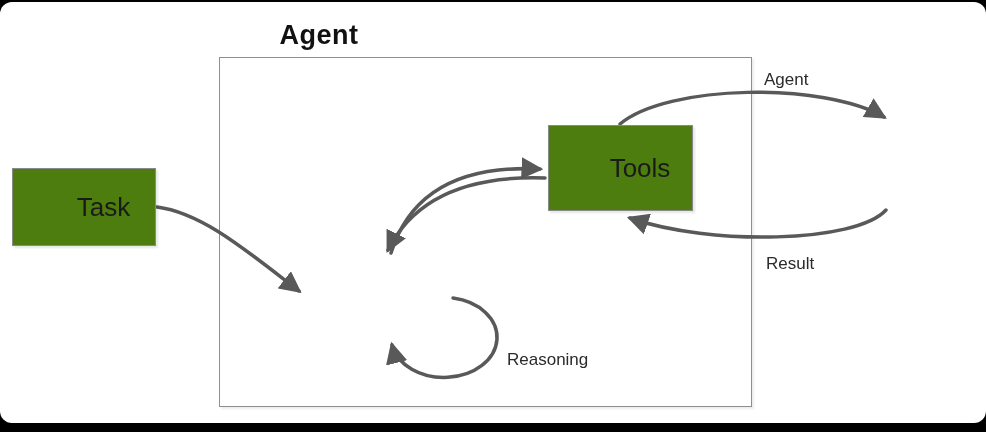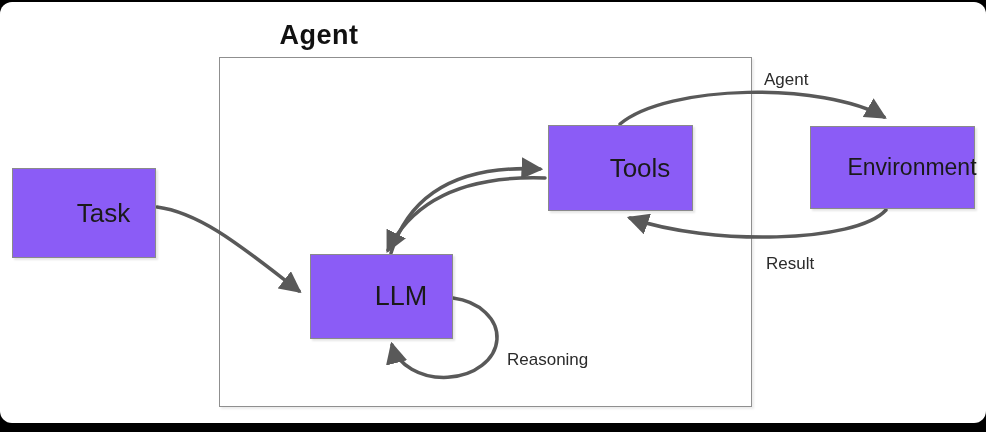--- a/index.html
+++ b/index.html
@@ -51,28 +51,28 @@
     font-size: 27px;
     font-weight: bold;
     color: #111111;
     letter-spacing: 0.5px;
   }
   .node {
     position: absolute;
     display: flex;
     align-items: center;
     justify-content: center;
-    background: #8b5cf6;
+    background: #4d7c0f;
     border: 1.5px solid #8a8a8a;
     color: #1a1a1a;
     box-shadow: 2px 2px 2px rgba(0,0,0,0.10);
     box-sizing: border-box;
     padding-left: 39px;
   }
-  .node-task        { left: 12px;  top: 166px; width: 144px; height: 90px; font-size: 26px; }
+  .node-task        { left: 12px;  top: 166px; width: 144px; height: 78px; font-size: 26px; }
   .node-llm         { left: 310px; top: 252px; width: 143px; height: 85px; font-size: 27px; }
   .node-tools       { left: 548px; top: 123px; width: 145px; height: 86px; font-size: 26px; }
   .node-environment { left: 810px; top: 124px; width: 165px; height: 83px; font-size: 23px; }
   .edge-label {
     position: absolute;
     font-size: 17px;
     color: #2b2b2b;
     white-space: nowrap;
   }
   .label-action    { left: 764px; top: 68px;  }
@@ -102,31 +102,25 @@
         <path d="M 453 296 A 53 40 0 1 1 392 343" marker-end="url(#arrowhead)"></path>
         <path d="M 620 122 C 668 82, 824 80, 884 115" marker-end="url(#arrowhead)"></path>
         <path d="M 886 208 C 856 241, 710 244, 630 216" marker-end="url(#arrowhead)"></path>
       </g>
     </svg>
 
     <div class="node node-task">
       <span>Task</span>
     </div>
 
-    <div class="node node-llm">
-      <span>LLM</span>
-    </div>
 
     <div class="node node-tools">
       <span>Tools</span>
     </div>
 
-    <div class="node node-environment">
-      <span>Environment</span>
-    </div>
 
     <div class="edge-label label-action">Agent</div>
 
     <div class="edge-label label-result">Result</div>
 
     <div class="edge-label label-reasoning">Reasoning</div>
 
   </div>
 </div>
 

